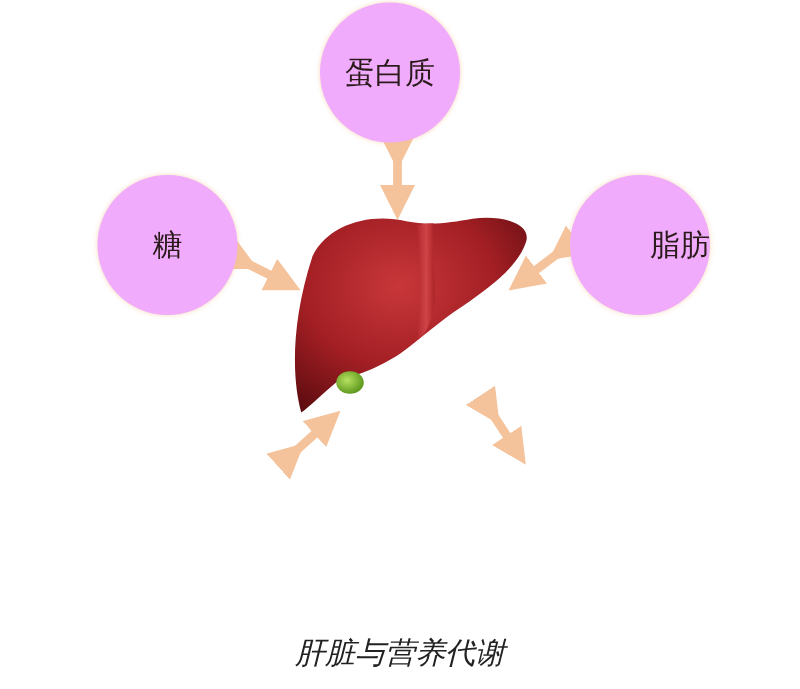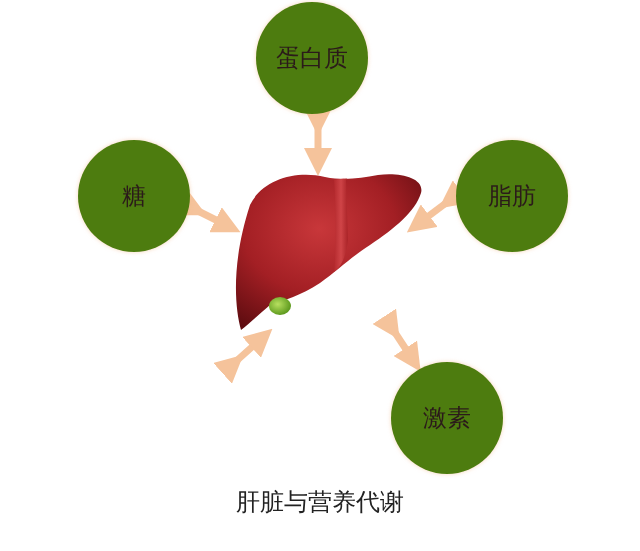--- a/index.html
+++ b/index.html
@@ -1,27 +1,27 @@
 <!DOCTYPE html>
 <html><head>
 <meta charset="utf-8">
 <style>
   html, body { margin: 0; padding: 0; background: #ffffff; }
   body { width: 640px; height: 551px; position: relative; overflow: hidden;
          font-family: "DejaVu Sans", "Liberation Sans", sans-serif; }
   #diagram { position: absolute; left: 0; top: 0; width: 640px; height: 551px; }
   .node {
     position: absolute; width: 112px; height: 112px; border-radius: 50%;
-    background: #4d7c0f; display: flex; align-items: center; justify-content: center;
+    background: #f0abfc; display: flex; align-items: center; justify-content: center;
     color: #2b1a1a; font-size: 24px; letter-spacing: 0px;
     box-shadow: 0 0 4px rgba(244,188,143,0.6);
   }
   .title {
-    position: absolute; left: 0; width: 640px; top: 486px; text-align: center;
-    font-size: 24px; color: #222222;
+    position: absolute; left: 0; width: 640px; top: 506px; text-align: center;
+    font-size: 24px; color: #222222; font-style: italic;
   }
   svg { position: absolute; left: 0; top: 0; }
 </style>
 </head>
 <body>
 
 <div id="diagram">
 
   <svg width="640" height="551">
     <defs>
@@ -74,21 +74,18 @@
       <ellipse cx="280" cy="306" rx="11" ry="9" fill="url(#gbGrad)"></ellipse>
     </g>
   </svg>
 
   <div class="node" style="left:256px; top:2px;">
     <span>蛋白质</span>
   </div>
   <div class="node" style="left:78px; top:140px;">
     <span>糖</span>
   </div>
-  <div class="node" style="left:456px; top:140px;">
+  <div class="node" style="left:456px; top:140px;justify-content:flex-end;">
     <span>脂肪</span>
-  </div>
-  <div class="node" style="left:391px; top:362px;">
-    <span>激素</span>
   </div>
 
   <div class="title">肝脏与营养代谢</div>
 </div>
 
 </body></html>

